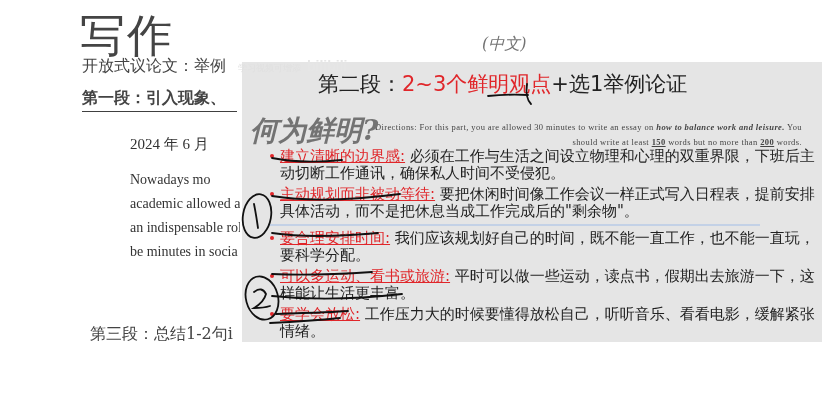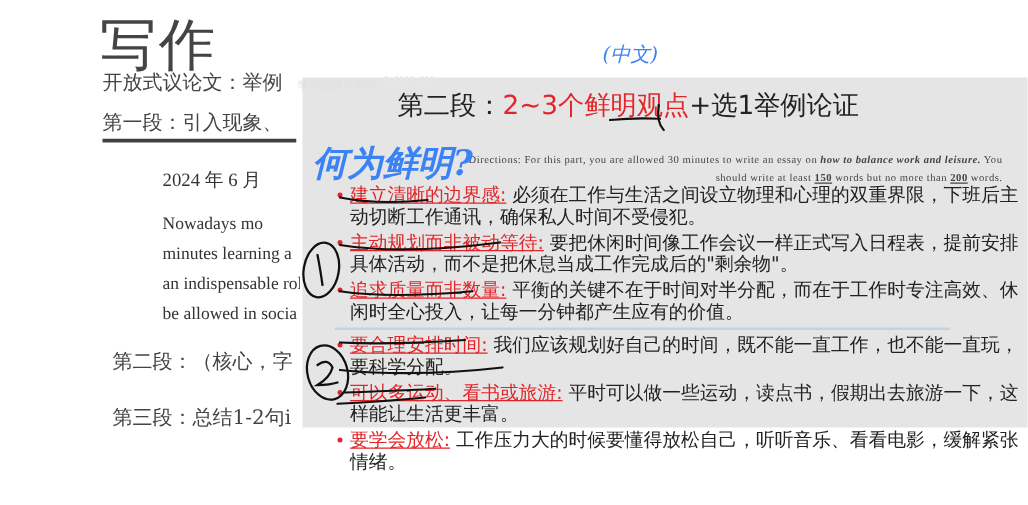--- a/index.html
+++ b/index.html
@@ -14,21 +14,21 @@
   .bg-title {
     position: absolute; left: 80px; top: 12px;
     font-family: "DejaVu Serif", "Liberation Serif", serif;
     font-size: 45px; color: #444; letter-spacing: 2px; line-height: 48px;
   }
   .bg-line {
     position: absolute; left: 82px; font-family: "DejaVu Serif", "Liberation Serif", serif;
     font-size: 16px; color: #444; white-space: nowrap; overflow: hidden;
   }
   .bg-line.l1 { top: 56px; width: 155px; }
-  .bg-line.l2 { top: 88px; width: 155px; border-bottom: 3px solid #404040; padding-bottom: 2px; }
+  .bg-line.l2 { top: 88px; width: 155px; border-bottom: 1px solid #404040; padding-bottom: 2px; font-weight: bold; }
   .bg-line.l3 { top: 279px; left: 90px; width: 150px; }
   .bg-line.l4 { top: 324px; left: 90px; width: 150px; }
   .bg-doc {
     position: absolute; left: 130px; top: 135px; width: 110px; overflow: hidden;
     font-family: "Liberation Serif", "DejaVu Serif", serif; font-size: 14px; color: #333;
   }
   .bg-doc .date { text-align: left; font-size: 15px; margin-bottom: 14px; white-space: nowrap; }
   .bg-doc .para { white-space: nowrap; line-height: 24px; }
   .bg-doc .para.first { text-align: left; }
 
@@ -58,38 +58,37 @@
     position: absolute; left: 2px; top: 6px; width: 4px; height: 4px; border-radius: 50%; background: #e0262a;
   }
   .point .key { color: #e0262a; text-decoration: underline; text-decoration-color: #e0262a; }
   .divider {
     height: 2px; background: #c3d1e6; margin: 2px 0 4px 0; width: 492px;
   }
 
   
   .ink { position: absolute; left: 0; top: 0; width: 822px; height: 404px; pointer-events: none; }
   .ink-text {
-    position: absolute; font-family: "DejaVu Serif", serif; color: #3b82f6; font-style: italic;
+    position: absolute; font-family: "DejaVu Serif", serif; color: #737373; font-style: italic;
   }
 </style>
 </head>
 <body>
 
 <div class="bg-slide">
   <div class="bg-title">写作</div>
   <div class="bg-line l1">开放式议论文：举例</div>
   <div class="bg-line l2">第一段：引入现象、</div>
   <div class="bg-doc">
     <div class="date">2024 年 6 月</div>
     <div class="para first">Nowadays  mo</div>
-    <div class="para">minutes learning a</div>
+    <div class="para">academic allowed a</div>
     <div class="para">an indispensable rol</div>
-    <div class="para">be allowed in socia</div>
+    <div class="para">be minutes in socia</div>
   </div>
-  <div class="bg-line l3">第二段：（核心，字</div>
   <div class="bg-line l4">第三段：总结1-2句i</div>
 </div>
 
 <div class="fg-slide">
   <div class="fg-heading">
     <span>第二段：</span><span class="red">2~3个鲜明观点</span><span>+选1举例论证</span>
   </div>
 
   <div class="directions">
     <div>
@@ -103,25 +102,20 @@
   <div class="points">
     <div class="point">
       <span class="bullet"></span>
       <span class="key">建立清晰的边界感:</span>
       <span>必须在工作与生活之间设立物理和心理的双重界限，下班后主动切断工作通讯，确保私人时间不受侵犯。</span>
     </div>
     <div class="point">
       <span class="bullet"></span>
       <span class="key">主动规划而非被动等待:</span>
       <span>要把休闲时间像工作会议一样正式写入日程表，提前安排具体活动，而不是把休息当成工作完成后的"剩余物"。</span>
-    </div>
-    <div class="point">
-      <span class="bullet"></span>
-      <span class="key">追求质量而非数量:</span>
-      <span>平衡的关键不在于时间对半分配，而在于工作时专注高效、休闲时全心投入，让每一分钟都产生应有的价值。</span>
     </div>
     <div class="divider"></div>
     <div class="point">
       <span class="bullet"></span>
       <span class="key">要合理安排时间:</span>
       <span>我们应该规划好自己的时间，既不能一直工作，也不能一直玩，要科学分配。</span>
     </div>
     <div class="point">
       <span class="bullet"></span>
       <span class="key">可以多运动、看书或旅游:</span>

